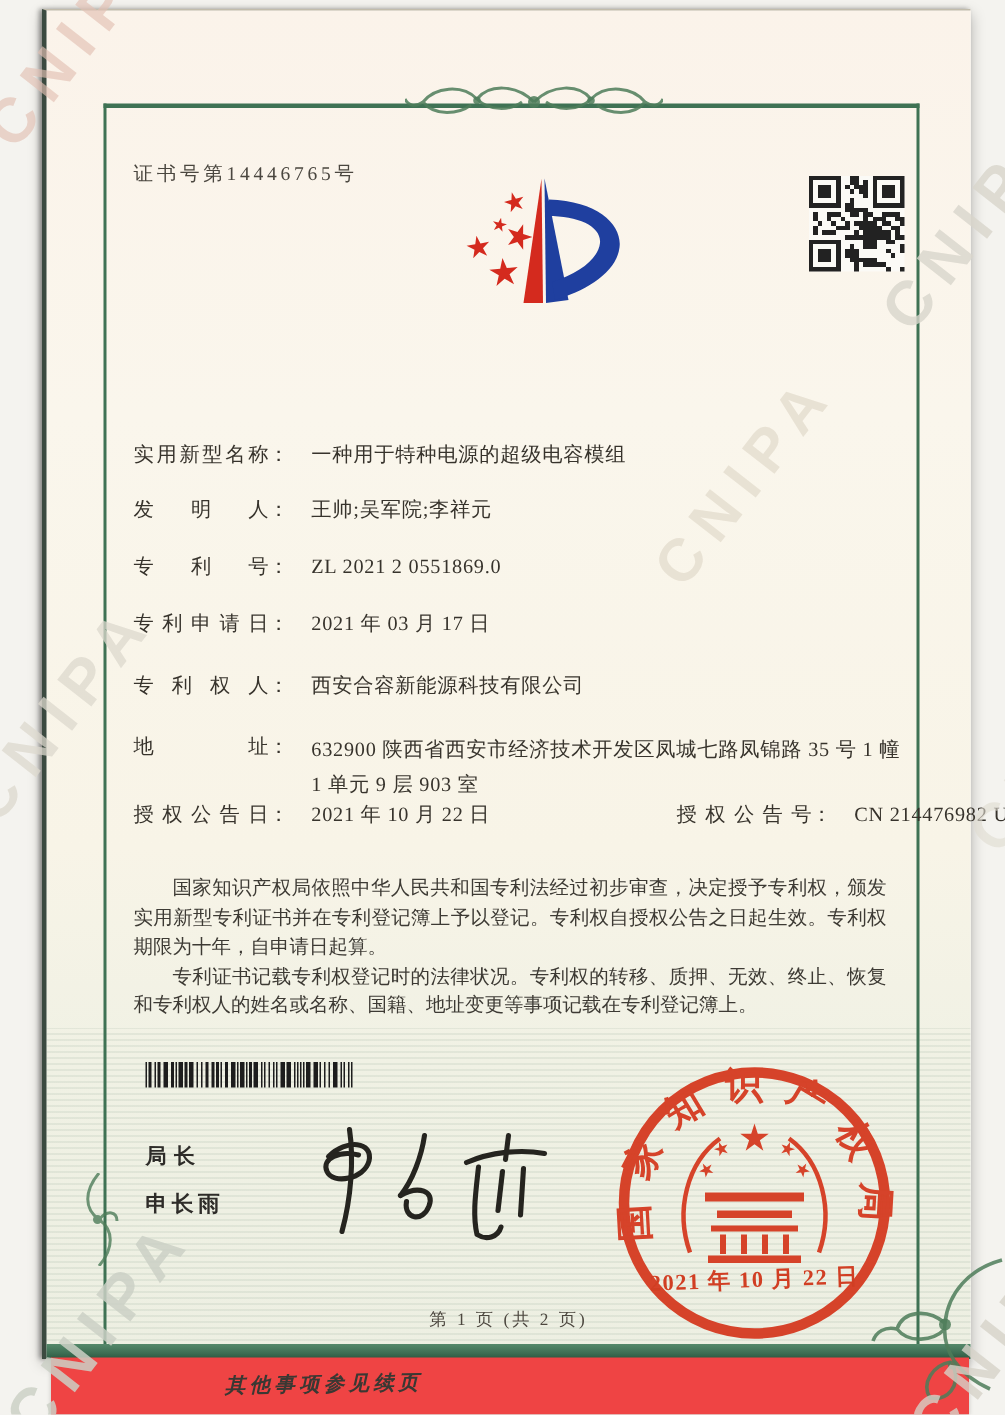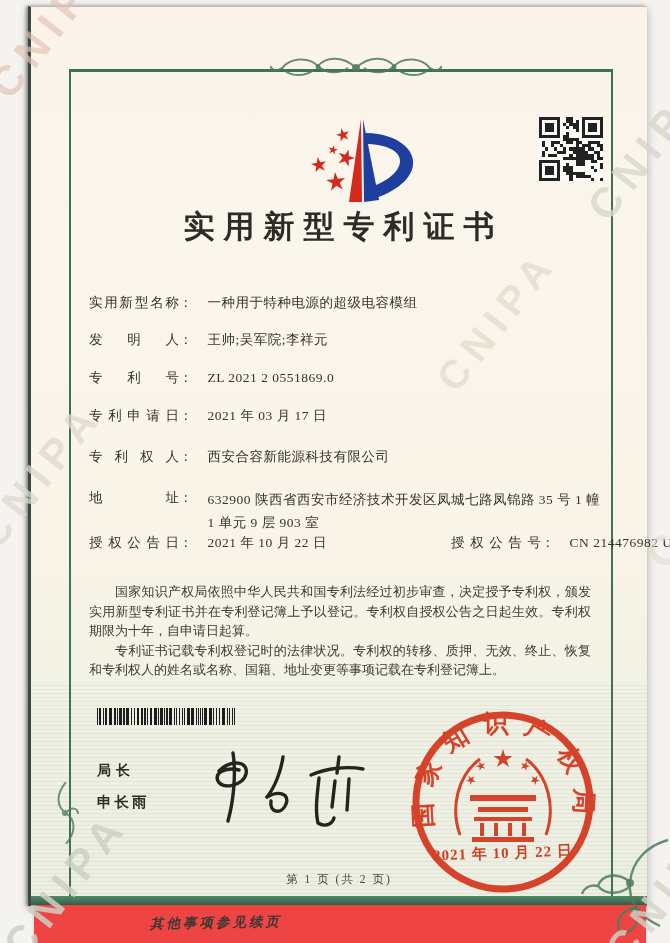--- a/index.html
+++ b/index.html
@@ -69,20 +69,21 @@
   .orn{position:absolute;z-index:3;}
   #qr{position:absolute;left:508px;top:110px;}
 </style>
 </head>
 <body>
 
 <div id="page">
   <div id="lower-pattern"></div>
   <div id="frame"></div>
 
+  <div id="cert-number">证书号第14446765号</div>
 
   <svg id="logo" style="position:absolute;left:255px;top:100px;" width="150" height="100" viewBox="0 0 150 100">
     <defs>
       <polygon id="star" points="0,-1 0.22,-0.31 0.95,-0.31 0.36,0.12 0.59,0.81 0,0.38 -0.59,0.81 -0.36,0.12 -0.95,-0.31 -0.22,-0.31"></polygon>
     </defs>
     <g fill="#d42a1e">
       <use href="#star" transform="translate(57,28) scale(7) rotate(-15)"></use>
       <use href="#star" transform="translate(47,43) scale(5) rotate(12)"></use>
       <use href="#star" transform="translate(33,58) scale(8) rotate(-10)"></use>
       <use href="#star" transform="translate(60,51) scale(9) rotate(18)"></use>
@@ -224,21 +225,20 @@
           <rect x="14" y="19" width="1" height="1"></rect>
           <rect x="15" y="19" width="1" height="1"></rect>
           <rect x="16" y="19" width="1" height="1"></rect>
           <rect x="10" y="20" width="1" height="1"></rect>
           <rect x="17" y="20" width="1" height="1"></rect>
           <rect x="20" y="20" width="1" height="1"></rect>
         </g>
     </g>
   </svg>
 
-  <div id="title">实用新型专利证书</div>
 
   <div class="row" style="top:287px">
     <span class="lbl">实用新型名称</span><span>：</span><span class="val">一种用于特种电源的超级电容模组</span>
   </div>
   <div class="row" style="top:324px">
     <span class="lbl">发明人</span><span>：</span><span class="val">王帅;吴军院;李祥元</span>
   </div>
   <div class="row" style="top:362px">
     <span class="lbl">专利号</span><span>：</span><span class="val">ZL 2021 2 0551869.0</span>
   </div>

